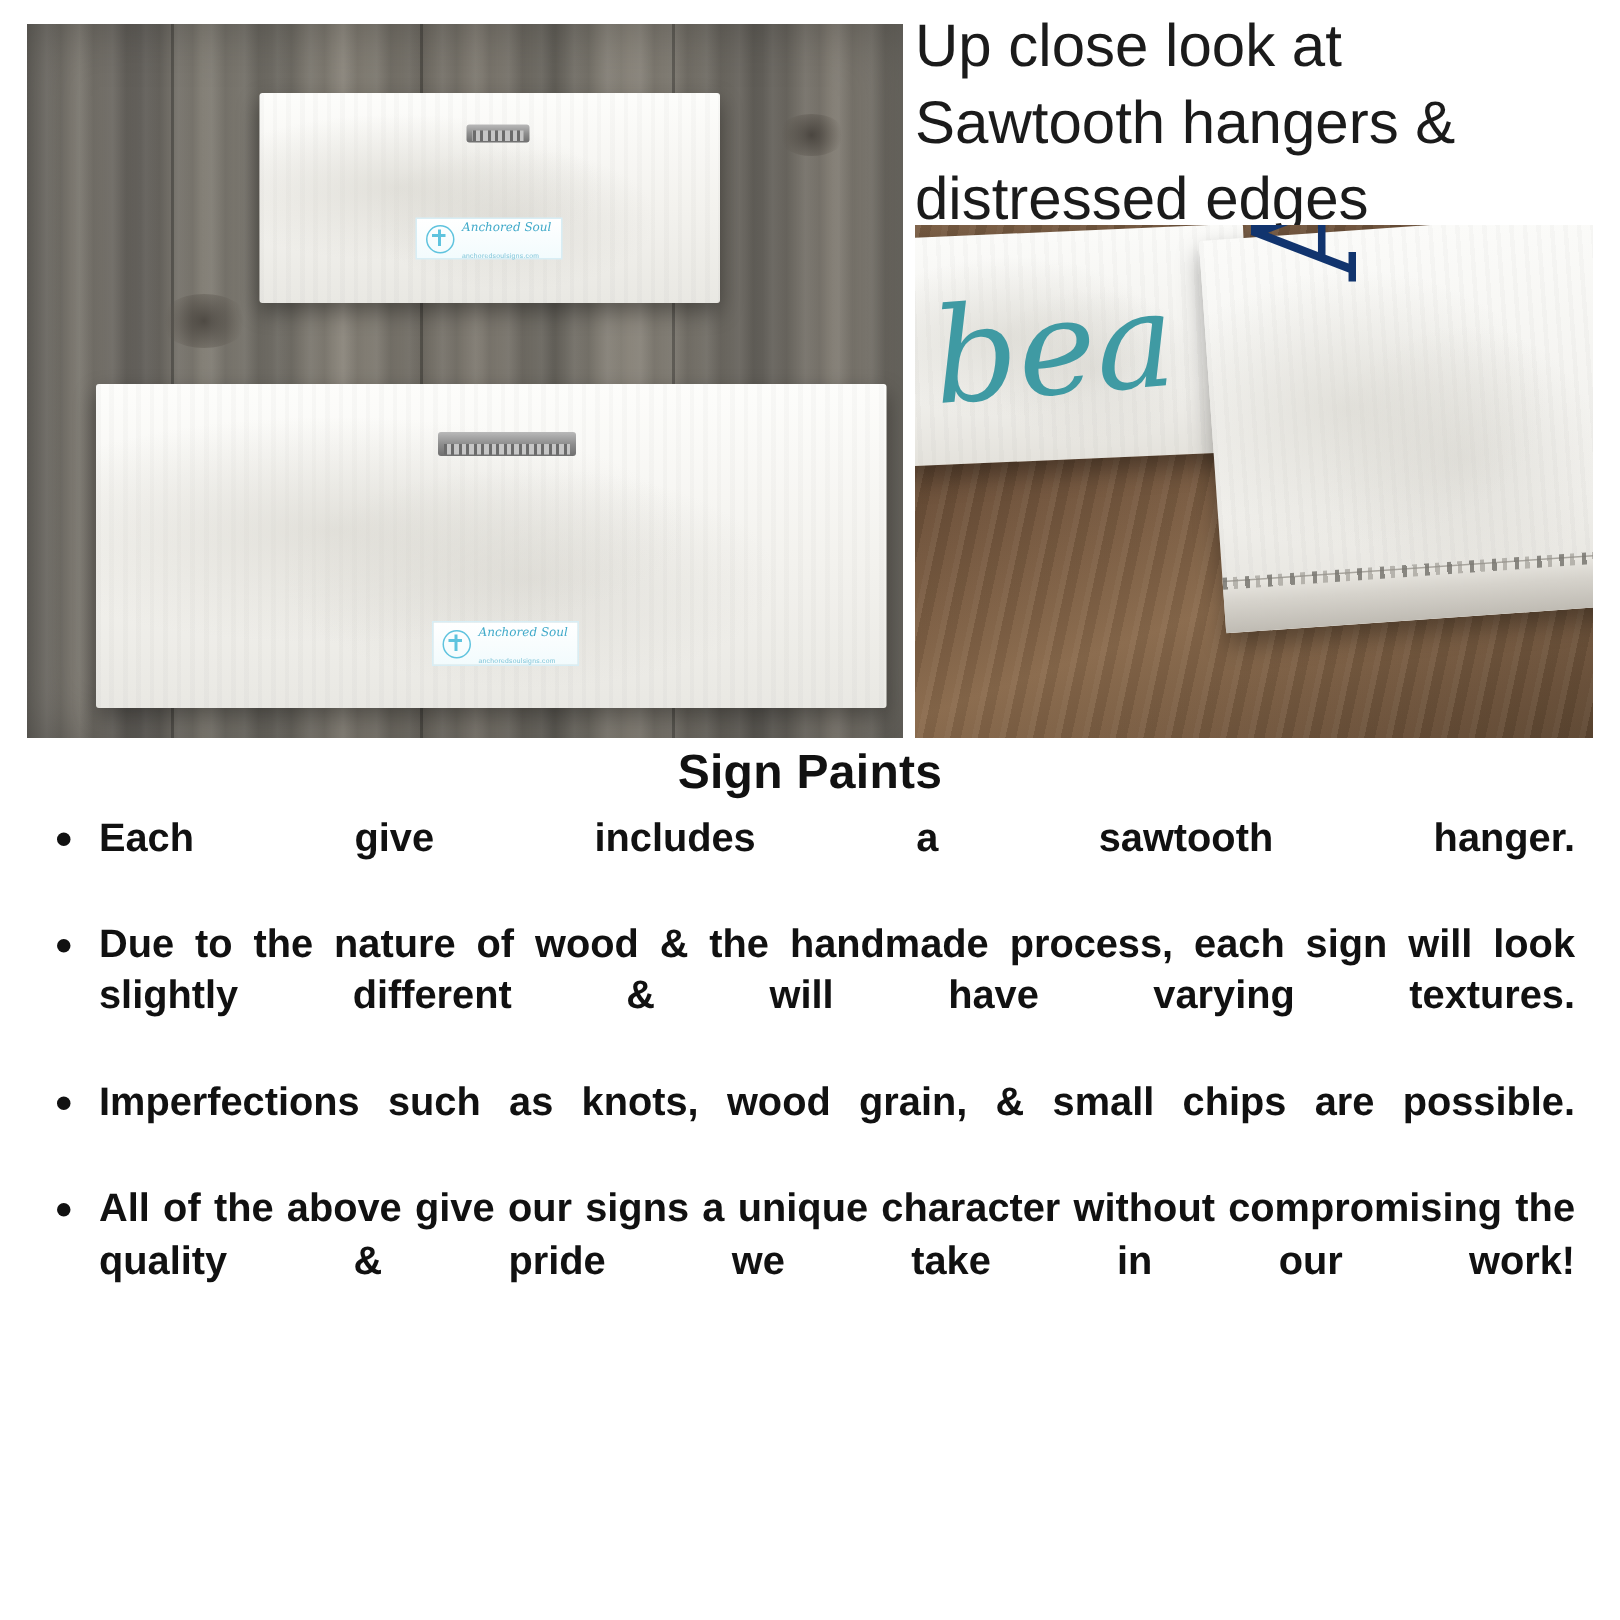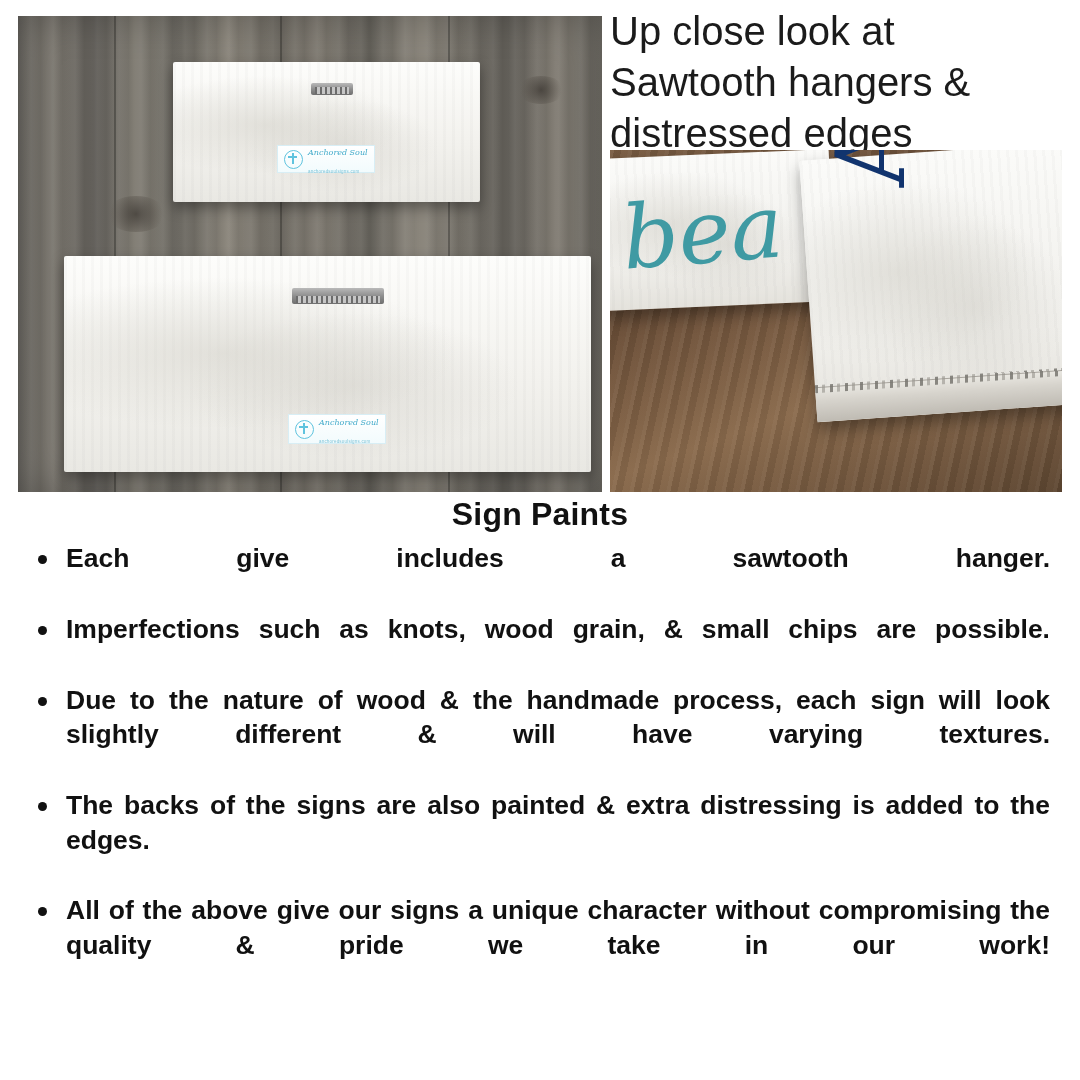--- a/index.html
+++ b/index.html
@@ -383,20 +383,19 @@
         <div class="closeup-text allis">All is C</div>
         <div class="board-edge"></div>
       </div>
     </div>
   </div>
 
   <div class="details">
     <h2 class="details-title">Sign Paints</h2>
     <ul class="bullets">
       <li>Each give includes a sawtooth hanger.</li>
+      <li>Due to the nature of wood &amp; the handmade process, each sign will look slightly different &amp; will have varying textures.</li>
       <li>Imperfections such as knots, wood grain, &amp; small chips are possible.</li>
-      <li>Due to the nature of wood &amp; the handmade process, each sign will look slightly different &amp; will have varying textures.</li>
-      <li>The backs of the signs are also painted &amp; extra distressing is added to the edges.</li>
       <li>All of the above give our signs a unique character without compromising the quality &amp; pride we take in our work!</li>
     </ul>
   </div>
 
 </div>
 
 </body></html>

